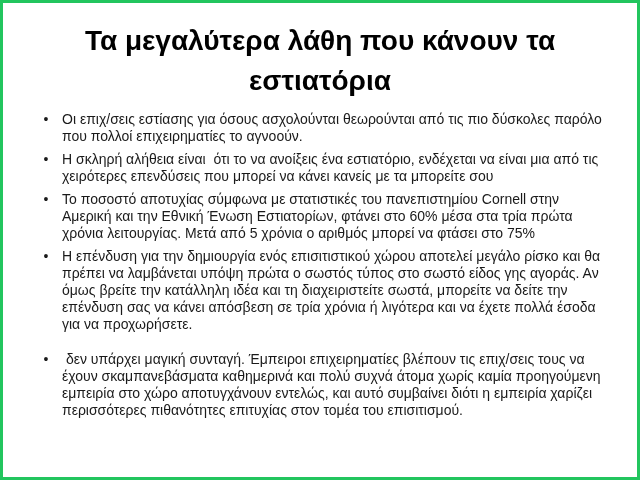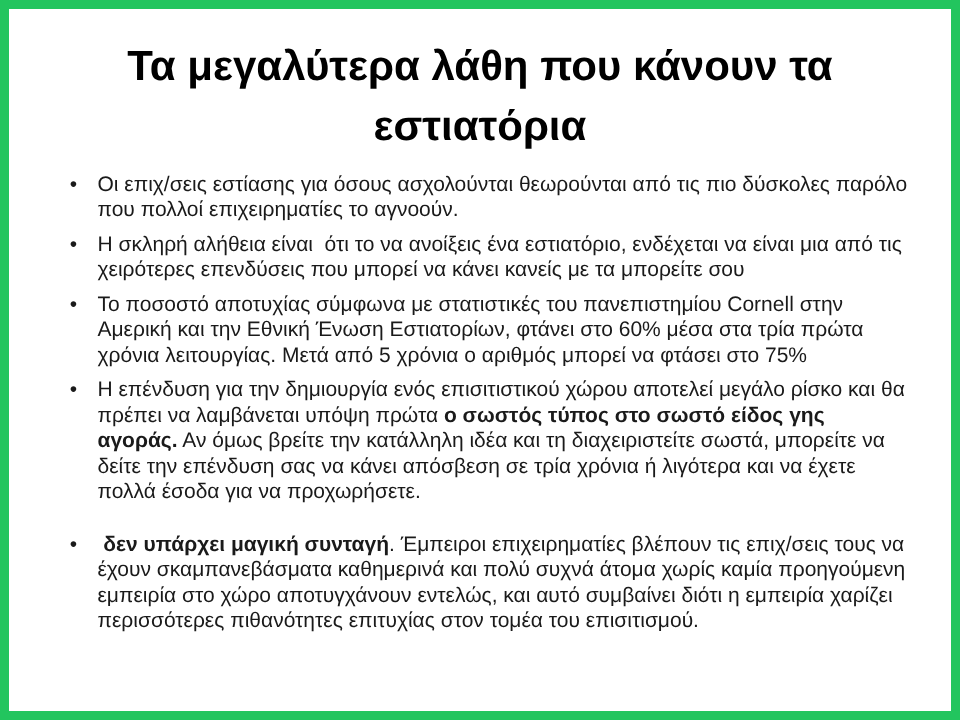--- a/index.html
+++ b/index.html
@@ -6,21 +6,21 @@
     margin: 0;
     padding: 0;
     background: #ffffff;
   }
   .slide {
     position: relative;
     width: 640px;
     height: 480px;
     background: #ffffff;
     box-sizing: border-box;
-    border: 6px solid #22c55e;
+    border: 3px solid #22c55e;
     overflow: hidden;
     font-family: "Liberation Sans", "DejaVu Sans", sans-serif;
   }
   .slide-title {
     margin: 18px auto 10px auto;
     max-width: 560px;
     text-align: center;
     font-size: 28px;
     line-height: 40px;
     font-weight: 700;
@@ -45,21 +45,21 @@
     left: 0;
     top: 0;
     width: 14px;
     text-align: center;
     color: #1a1a1a;
   }
   .bullet-item span.seg {
     white-space: pre-wrap;
   }
   .bullet-item span.seg.bold {
-    font-weight: 700;
+    font-weight: 400;
   }
   .bullet-item.gap-before {
     margin-top: 18px;
   }
 </style>
 </head>
 <body>
 
 <div class="slide">
   <h1 class="slide-title">Τα μεγαλύτερα λάθη που κάνουν τα εστιατόρια</h1>

